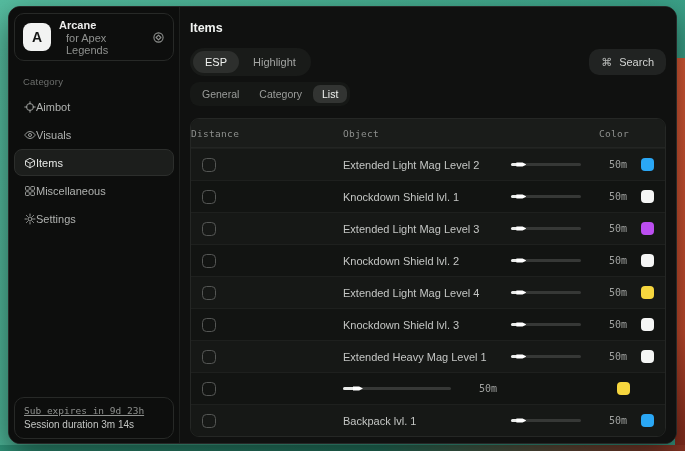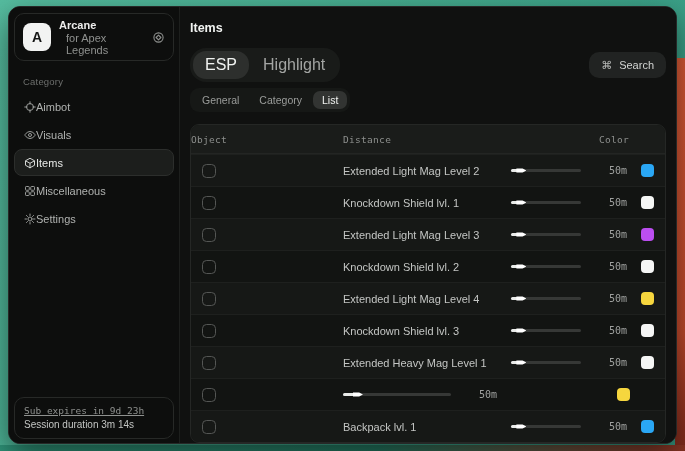--- a/index.html
+++ b/index.html
@@ -56,21 +56,21 @@
     border:1px solid #272927; border-radius:10px; padding:7px 9px 8px;
   }
   .session-l1 { font-family:"DejaVu Sans Mono", monospace; font-size:9.5px; color:#8f918f;text-decoration:underline; }
   .session-l2 { margin-top:3px; font-size:10px; color:#c3c5c3; }
 
   
   .main { flex:1; position:relative; padding:14px 10px 0; background:#101110; border-left:1px solid #1d1f1d; }
   .main-title { font-size:12.5px; font-weight:700; color:#f1f3f1; }
   .mode-row { margin-top:13px; display:flex; align-items:center; }
   .mode-tabs { display:flex; background:#191b19; border-radius:16px; padding:3px; gap:2px; }
-  .mode-tab { padding:5px 12px; border-radius:13px; font-size:16px; color:#a3a5a3; cursor:pointer; }
+  .mode-tab { padding:5px 12px; border-radius:13px; font-size:11px; color:#a3a5a3; cursor:pointer; }
   .mode-tab.selected { background:#2d2f2d; color:#f0f2f0; }
   .search-btn {
     margin-left:auto; height:26px; padding:0 12px; background:#212322;
     border-radius:10px; display:flex; align-items:center; gap:7px;
     color:#d2d4d2; font-size:11px; cursor:pointer;
   }
   .search-glyph { font-size:11px; color:#b6b8b6; line-height:1; }
   .view-tabs { margin-top:6px; display:inline-flex; background:#161816; border-radius:9px; padding:3px; gap:2px; }
   .view-tab { padding:3px 9px; border-radius:7px; font-size:10.5px; color:#9a9c9a; cursor:pointer; }
   .view-tab.selected { background:#323432; color:#f0f2f0; }
@@ -201,22 +201,22 @@
       </div>
 
       <div class="view-tabs" id="viewTabs">
           <div class="view-tab">General</div>
           <div class="view-tab">Category</div>
           <div class="view-tab selected">List</div>
         </div>
 
       <div class="table">
         <div class="thead">
+          <div class="th">Distance</div>
           <div class="th">Object</div>
-          <div class="th">Distance</div>
           <div class="th c-color">Color</div>
         </div>
         <div id="rows">
             <div class="trow">
               <div class="c-sel">
                 <span class="checkbox"></span>
               </div>
               <div class="obj">Extended Light Mag Level 2</div>
               <div class="c-dist">
                 <div class="slider">

